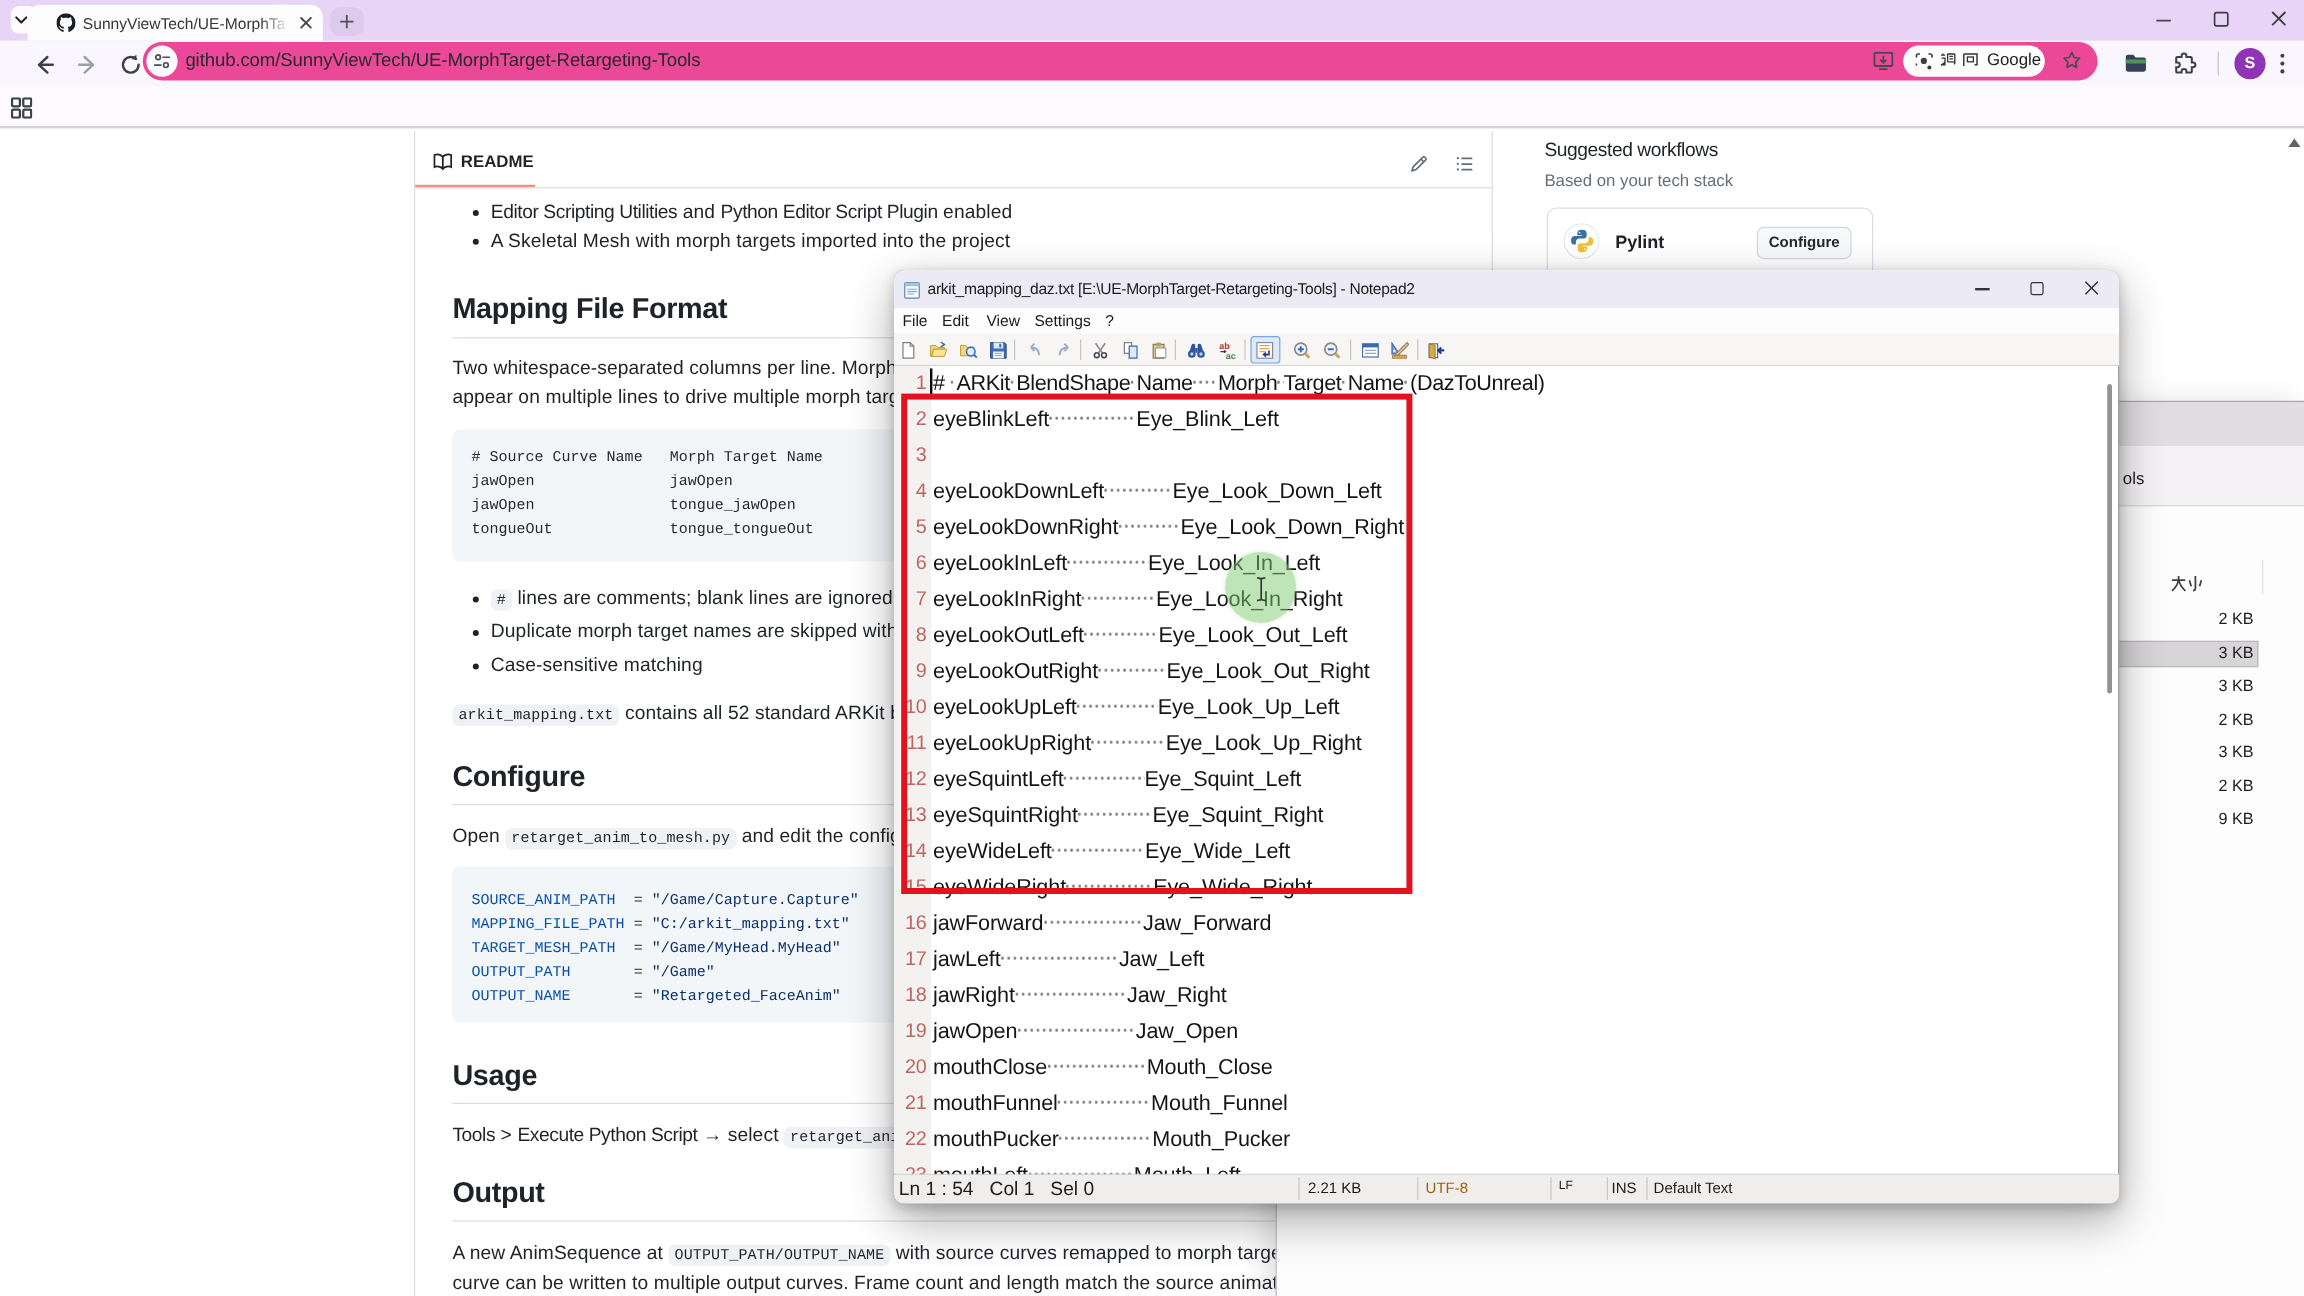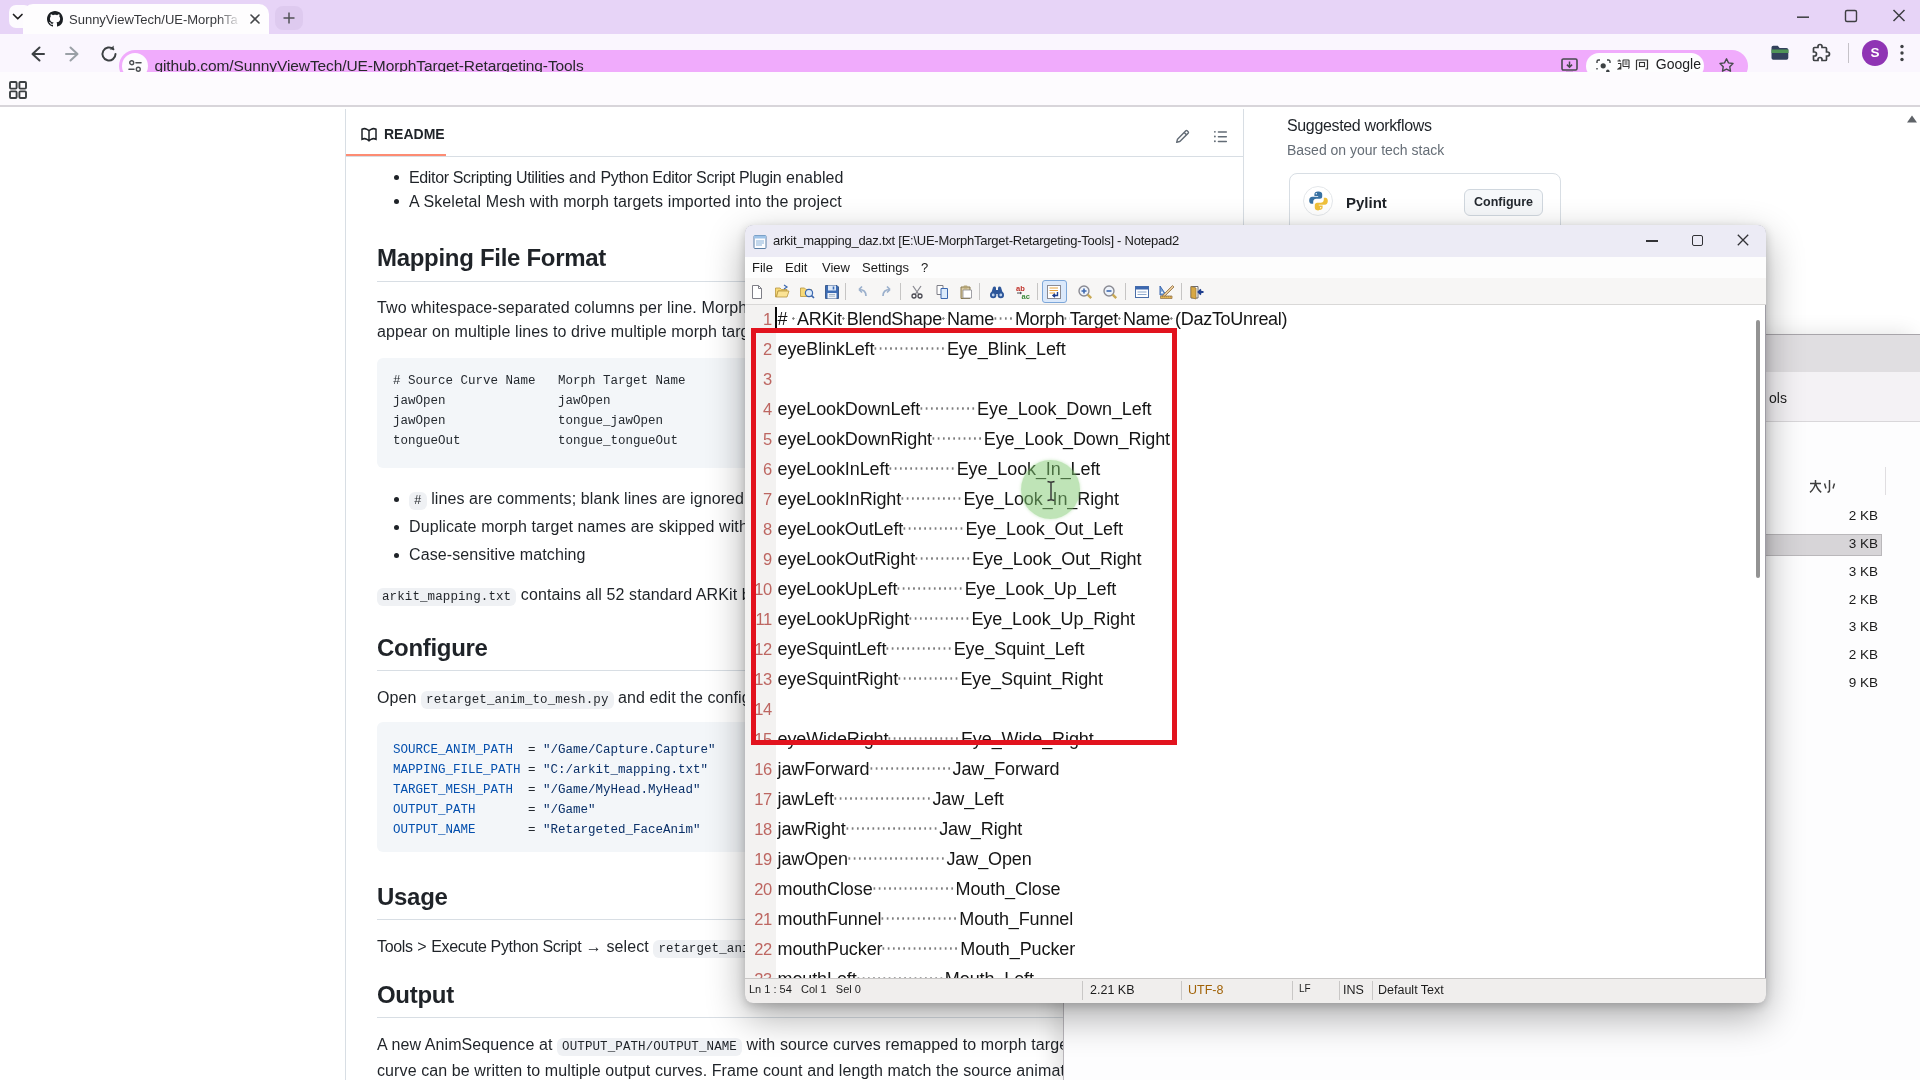--- a/index.html
+++ b/index.html
@@ -8,21 +8,21 @@
 #tabstrip{position:absolute;left:0;top:0;width:1920px;height:34px;background:#e7d4f7}
 #tabsearch{position:absolute;left:9px;top:5px;width:22px;height:23px;background:#fdfbfe;border-radius:7px}
 
 #tab{position:absolute;left:23px;top:4px;width:246px;height:30px;background:#fefdfe;border-radius:10px 10px 0 0}
 #tab .fav{position:absolute;left:24px;top:7px}
 #tab .ttl{position:absolute;left:46px;top:7.5px;font-size:13px;color:#36373b;white-space:nowrap;width:182px;overflow:hidden}
 #tab .fade{position:absolute;right:28px;top:0;width:24px;height:30px;background:linear-gradient(90deg,rgba(254,253,254,0),#fefdfe)}
 #tab .cls{position:absolute;right:8px;top:9px;width:12px;height:12px}
 #newtab{position:absolute;left:275px;top:6px;width:28px;height:24px;background:rgba(86,46,126,0.06);border-radius:8px}
 #toolbar{position:absolute;left:0;top:34px;width:1920px;height:38px;background:#faf6fe}
-#omni{position:absolute;left:119px;top:16px;width:1629px;height:32px;border-radius:16px;background:#f0abfc}
+#omni{position:absolute;left:119px;top:1px;width:1629px;height:32px;border-radius:16px;background:#ec4899}
 #appsrow{position:absolute;left:0;top:72px;width:1920px;height:35px;background:#fdfbfe;border-bottom:2px solid #d8d5da}
 
 #page{position:absolute;left:0;top:109px;width:1920px;height:971px;background:#ffffff}
 .vline{position:absolute;width:1px;background:#d8dee4}
 .hline{position:absolute;height:1px;background:#d8dee4}
 .gh-h2{position:absolute;font-size:24px;font-weight:bold;color:#1f2328;line-height:30px;white-space:nowrap;letter-spacing:-0.3px}
 .gh-p{position:absolute;font-size:16px;color:#1f2328;line-height:24px;white-space:nowrap;letter-spacing:0.1px}
 .gh-b{font-weight:normal;letter-spacing:-0.35px}
 .blt{position:absolute;width:5px;height:5px;border-radius:50%;background:#1f2328}
 .chip{background:#eff1f4;border-radius:6px;font-family:"Liberation Mono",monospace;font-size:12.5px;padding:2px 5px;color:#1f2328}
@@ -410,20 +410,21 @@
 <div class="nrow" style="top:634px">
     <span class="lnum">12</span>
     <span class="ltxt">eyeSquintLeft<i class="spn" style="width:67.4px"></i>Eye_Squint_Left</span>
   </div>
 <div class="nrow" style="top:664px">
     <span class="lnum">13</span>
     <span class="ltxt">eyeSquintRight<i class="spn" style="width:62.2px"></i>Eye_Squint_Right</span>
   </div>
 <div class="nrow" style="top:694px">
     <span class="lnum">14</span>
+    <span class="ltxt">eyeWideLeft<i class="spn" style="width:77.8px"></i>Eye_Wide_Left</span>
   </div>
 <div class="nrow" style="top:724px">
     <span class="lnum">15</span>
     <span class="ltxt">eyeWideRight<i class="spn" style="width:72.6px"></i>Eye_Wide_Right</span>
   </div>
 <div class="nrow" style="top:754px">
     <span class="lnum">16</span>
     <span class="ltxt">jawForward<i class="spn" style="width:83.0px"></i>Jaw_Forward</span>
   </div>
 <div class="nrow" style="top:784px">
@@ -450,21 +451,21 @@
     <span class="lnum">22</span>
     <span class="ltxt">mouthPucker<i class="spn" style="width:77.8px"></i>Mouth_Pucker</span>
   </div>
 <div class="nrow" style="top:964px">
     <span class="lnum">23</span>
     <span class="ltxt">mouthLeft<i class="spn" style="width:88.2px"></i>Mouth_Left</span>
   </div>
 <div id="caret"></div>
 <div id="np-scroll"></div>
 <div class="abs" style="left:745px;top:978px;width:1021px;height:25px;background:#f0eeed;border-top:1px solid #c9c7c6;border-radius:0 0 8px 8px"></div>
-<span class="abs" style="left:749px;top:983px;font-size:11px;color:#1c1c1c">Ln 1 : 54&nbsp;&nbsp;&nbsp;Col 1&nbsp;&nbsp;&nbsp;Sel 0</span>
+<span class="abs" style="left:749px;top:983px;font-size:16px;color:#1c1c1c">Ln 1 : 54&nbsp;&nbsp;&nbsp;Col 1&nbsp;&nbsp;&nbsp;Sel 0</span>
 <span class="abs" style="left:1090px;top:983px;font-size:12.5px;color:#1c1c1c">2.21 KB</span>
 <span class="abs" style="left:1188px;top:983px;font-size:12.5px;color:#a16207">UTF-8</span>
 <span class="abs" style="left:1299px;top:983px;font-size:10px;color:#1c1c1c">LF</span>
 <span class="abs" style="left:1343px;top:983px;font-size:12.5px;color:#1c1c1c">INS</span>
 <span class="abs" style="left:1378px;top:983px;font-size:12.5px;color:#1c1c1c">Default Text</span>
 <div class="abs" style="left:1082px;top:981px;width:1px;height:19px;background:#c9c7c6"></div>
 <div class="abs" style="left:1181px;top:981px;width:1px;height:19px;background:#c9c7c6"></div>
 <div class="abs" style="left:1292px;top:981px;width:1px;height:19px;background:#c9c7c6"></div>
 <div class="abs" style="left:1339px;top:981px;width:1px;height:19px;background:#c9c7c6"></div>
 <div class="abs" style="left:1372px;top:981px;width:1px;height:19px;background:#c9c7c6"></div>

